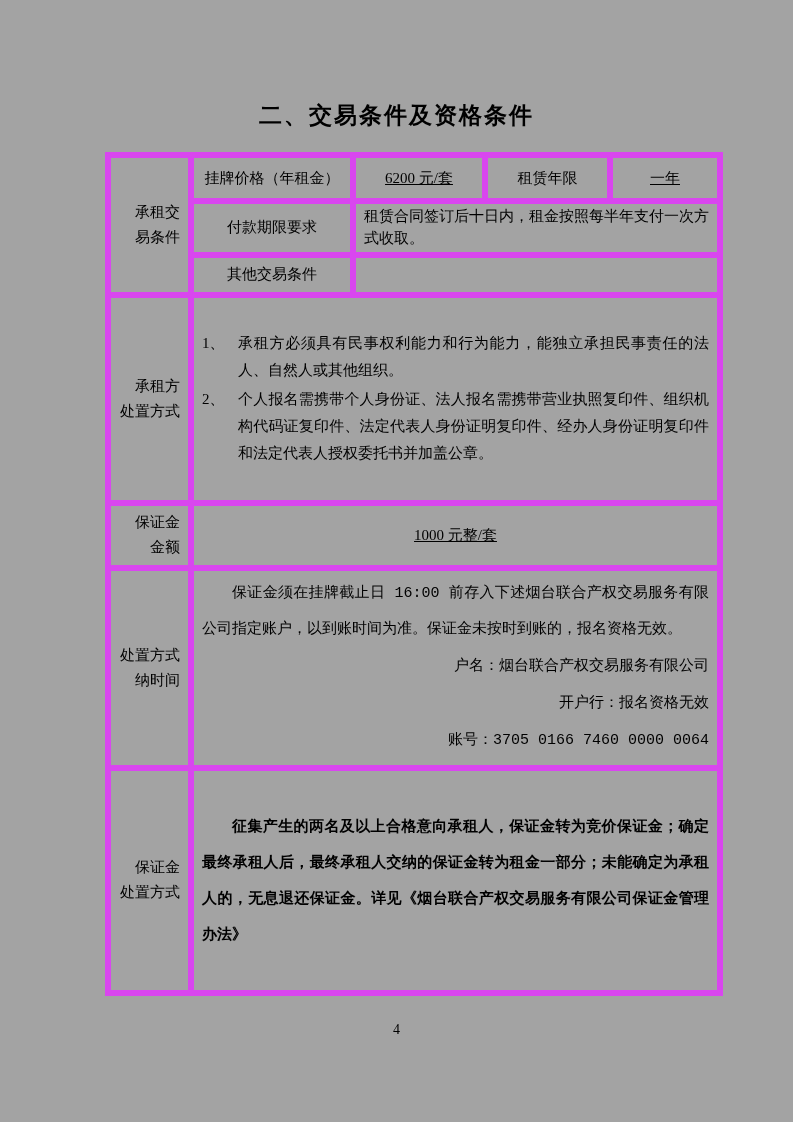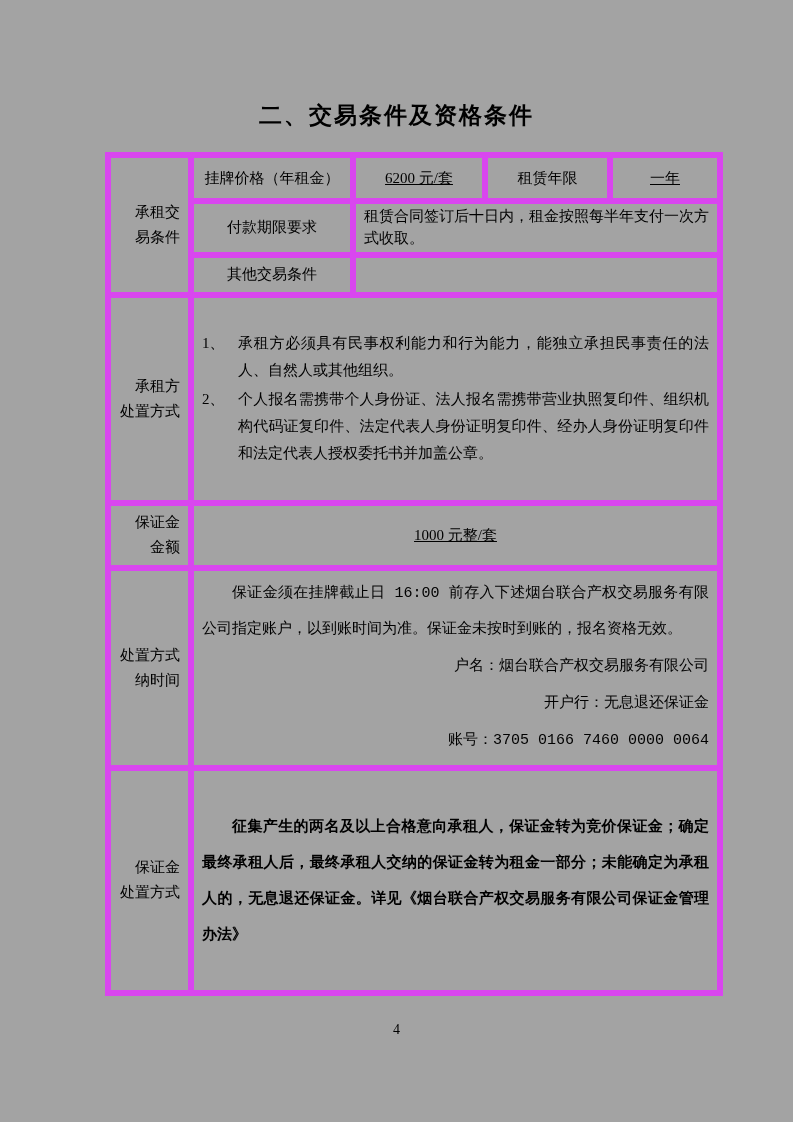--- a/index.html
+++ b/index.html
@@ -159,21 +159,21 @@
       </tr>
 
       <tr style="height:200px">
         <td class="hdr">
           <div>处置方式</div>
           <div>纳时间</div>
         </td>
         <td class="pay-cell" colspan="4">
           <p class="para-indent">保证金须在挂牌截止日 16:00 前存入下述烟台联合产权交易服务有限公司指定账户，以到账时间为准。保证金未按时到账的，报名资格无效。</p>
           <p class="acct-line">户名：烟台联合产权交易服务有限公司</p>
-          <p class="acct-line">开户行：无息退还保证金</p>
+          <p class="acct-line">开户行：报名资格无效</p>
           <p class="acct-line">账号：3705  0166  7460  0000  0064</p>
         </td>
       </tr>
 
       <tr style="height:225px">
         <td class="hdr">
           <div>保证金</div>
           <div>处置方式</div>
         </td>
         <td class="disp-cell" colspan="4">

